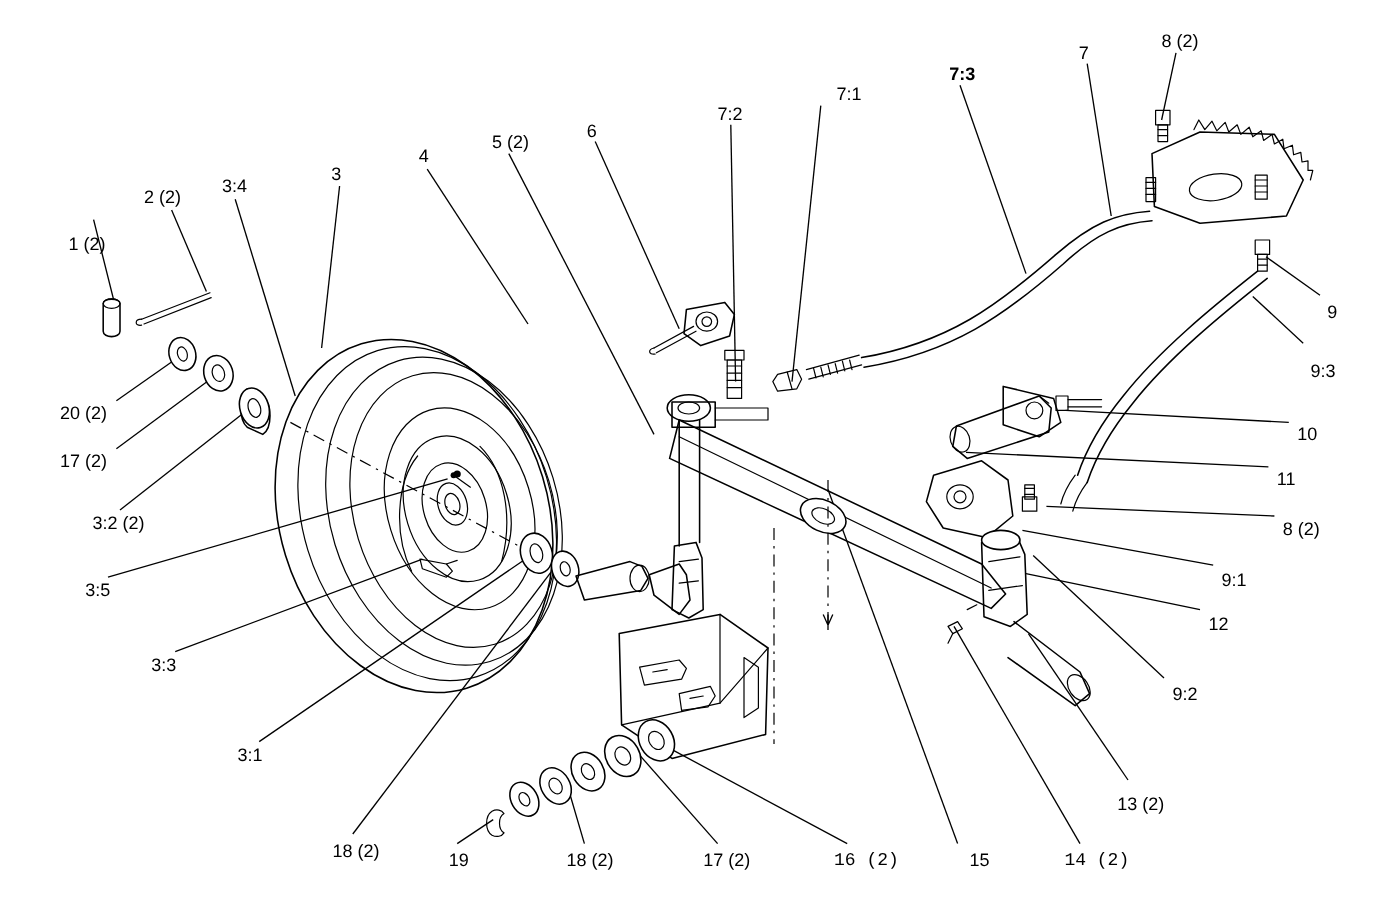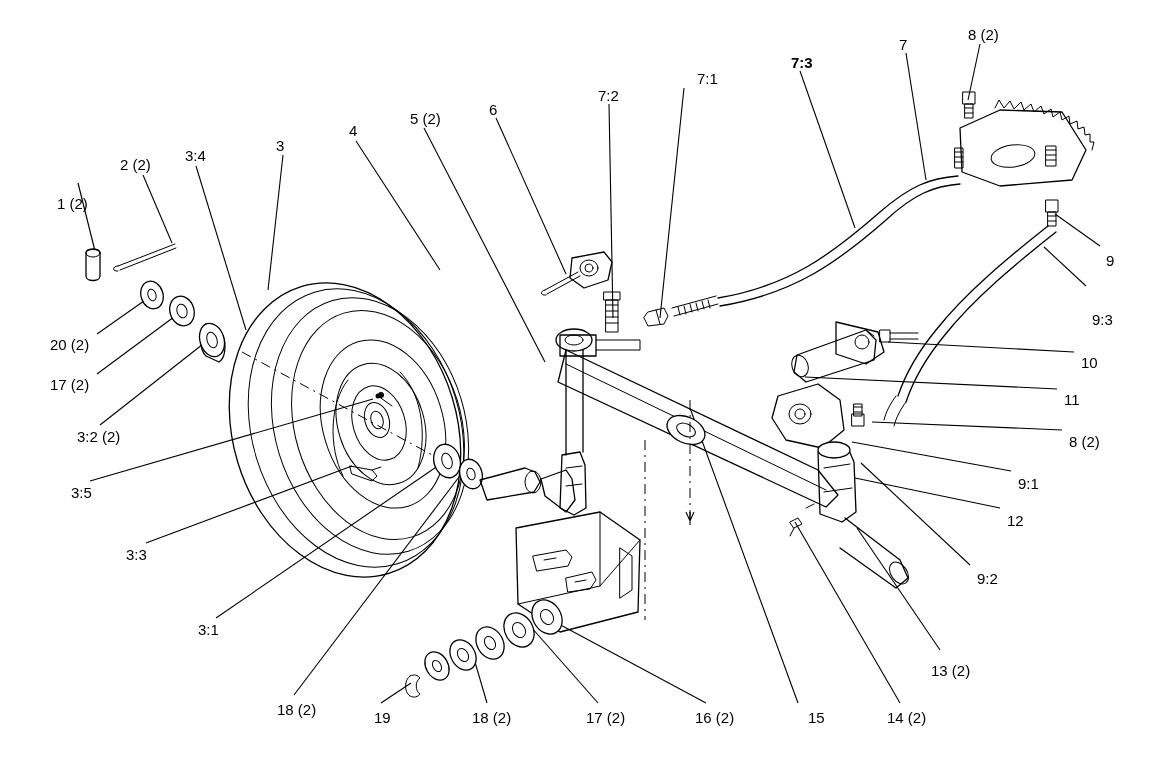--- a/index.html
+++ b/index.html
@@ -322,31 +322,31 @@
   <div class="callout-label" style="left:276px; top:138px;">3</div>
   <div class="callout-label" style="left:349px; top:123px;">4</div>
   <div class="callout-label" style="left:410px; top:111px;">5 (2)</div>
   <div class="callout-label" style="left:489px; top:102px;">6</div>
   <div class="callout-label" style="left:598px; top:88px;">7:2</div>
   <div class="callout-label" style="left:697px; top:71px;">7:1</div>
   <div class="callout-label" style="left:791px; top:55px;font-weight:bold;">7:3</div>
   <div class="callout-label" style="left:899px; top:37px;">7</div>
   <div class="callout-label" style="left:968px; top:27px;">8 (2)</div>
   <div class="callout-label" style="left:1106px; top:253px;">9</div>
-  <div class="callout-label" style="left:1092px; top:312px;">9:3</div>
+  <div class="callout-label" style="left:1092px; top:302px;">9:3</div>
   <div class="callout-label" style="left:1081px; top:355px;">10</div>
   <div class="callout-label" style="left:1064px; top:392px;">11</div>
   <div class="callout-label" style="left:1069px; top:434px;">8 (2)</div>
   <div class="callout-label" style="left:1018px; top:476px;">9:1</div>
   <div class="callout-label" style="left:1007px; top:513px;">12</div>
   <div class="callout-label" style="left:977px; top:571px;">9:2</div>
   <div class="callout-label" style="left:931px; top:663px;">13 (2)</div>
-  <div class="callout-label" style="left:887px; top:710px;">14 (2)</div>
+  <div class="callout-label" style="left:887px; top:710px;font-family:Liberation Mono, monospace;">14 (2)</div>
   <div class="callout-label" style="left:808px; top:710px;">15</div>
-  <div class="callout-label" style="left:695px; top:710px;">16 (2)</div>
+  <div class="callout-label" style="left:695px; top:710px;font-family:Liberation Mono, monospace;">16 (2)</div>
   <div class="callout-label" style="left:586px; top:710px;">17 (2)</div>
   <div class="callout-label" style="left:472px; top:710px;">18 (2)</div>
   <div class="callout-label" style="left:374px; top:710px;">19</div>
   <div class="callout-label" style="left:277px; top:702px;">18 (2)</div>
   <div class="callout-label" style="left:198px; top:622px;">3:1</div>
   <div class="callout-label" style="left:126px; top:547px;">3:3</div>
   <div class="callout-label" style="left:71px; top:485px;">3:5</div>
   <div class="callout-label" style="left:45px; top:429px;margin-left:32px;">3:2 (2)</div>
   <div class="callout-label" style="left:50px; top:377px;">17 (2)</div>
   <div class="callout-label" style="left:50px; top:337px;">20 (2)</div>

